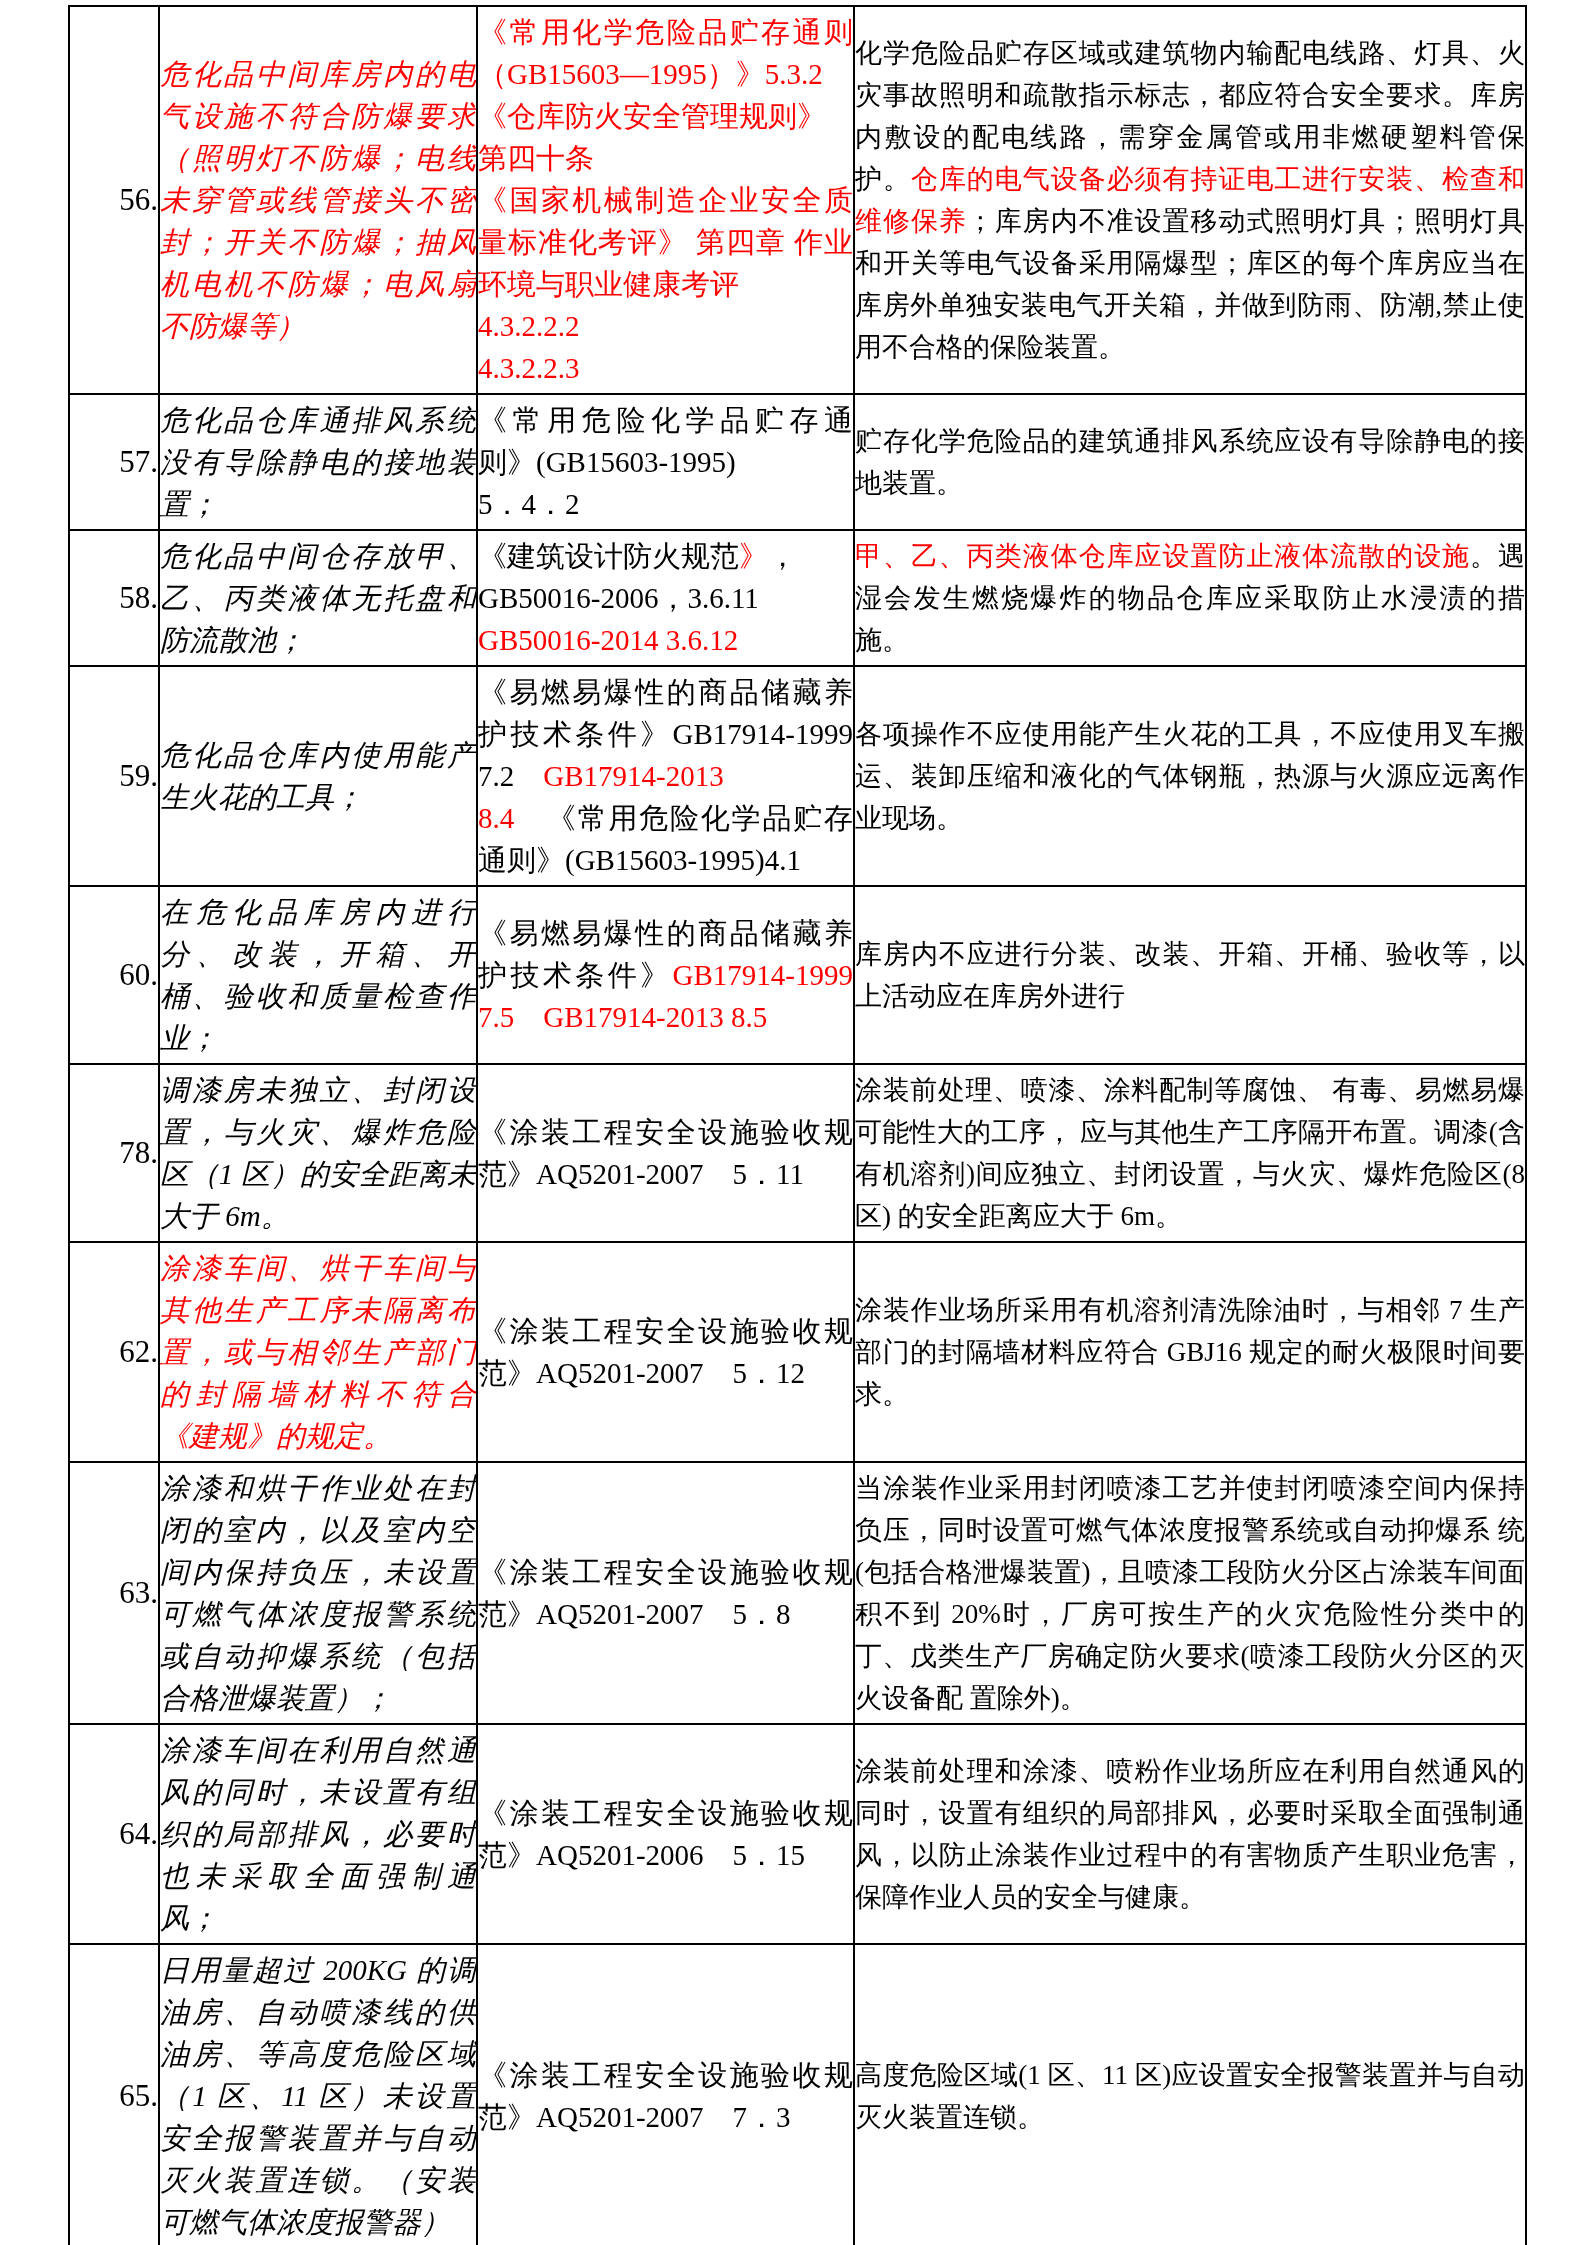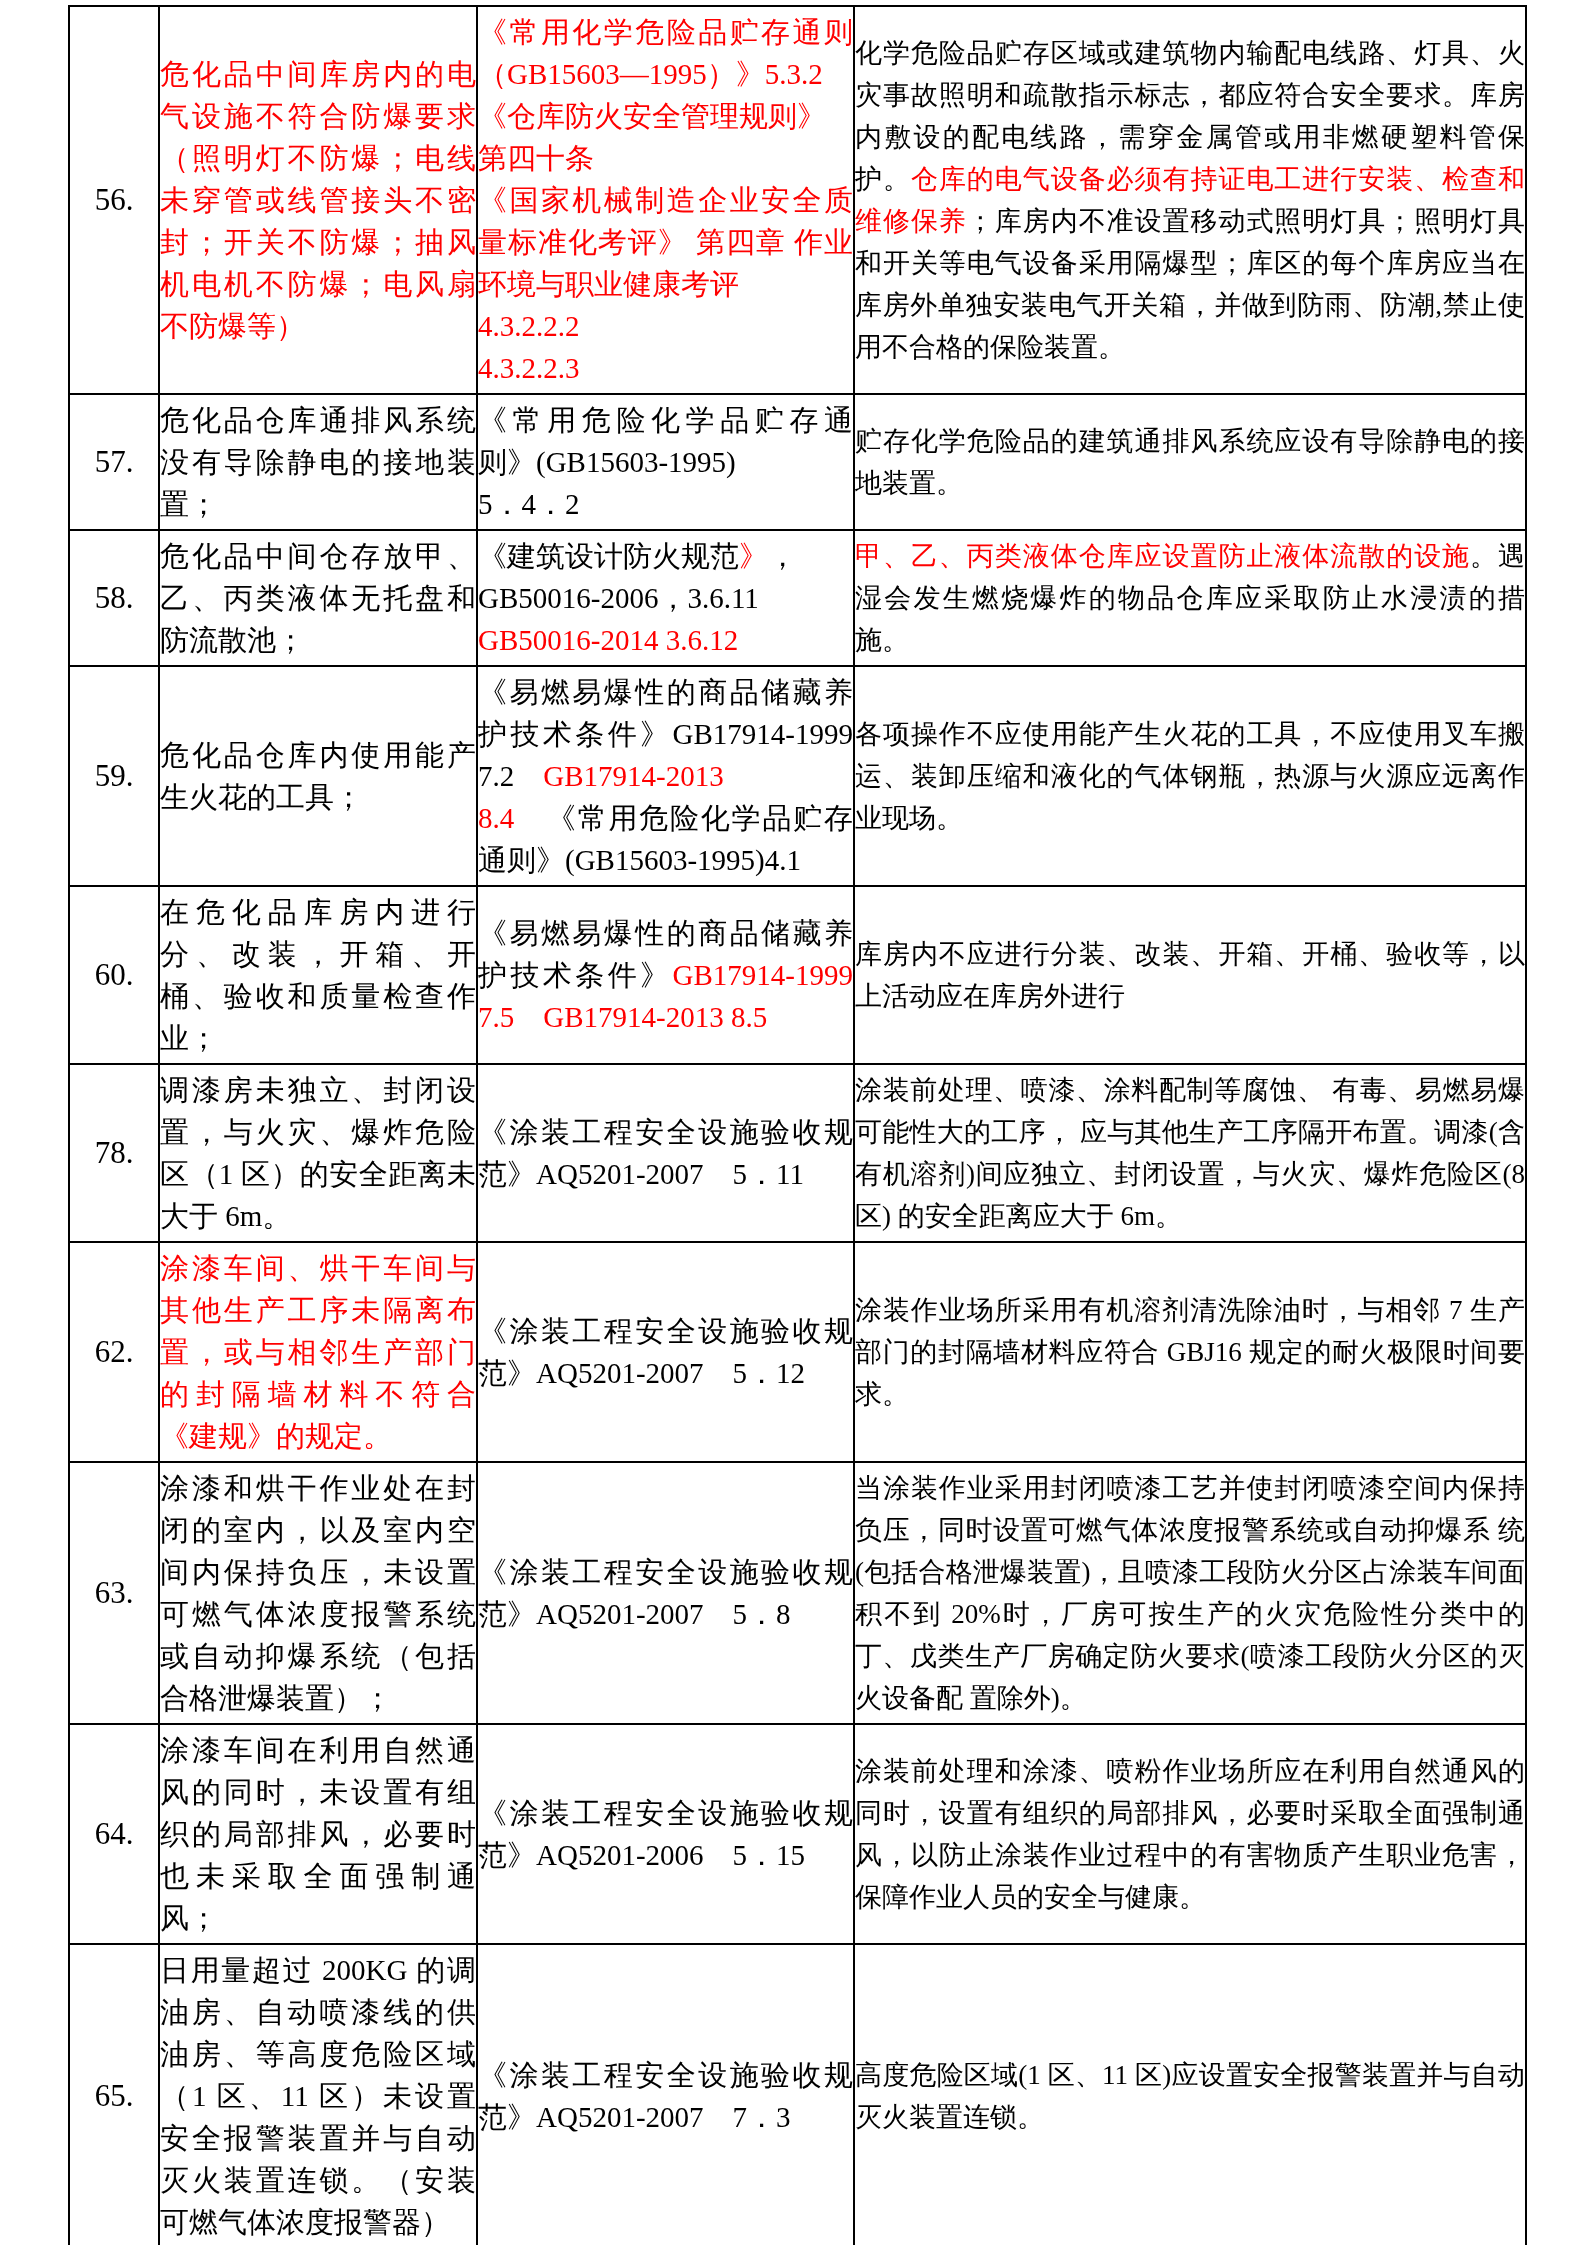--- a/index.html
+++ b/index.html
@@ -14,26 +14,26 @@
     border-collapse:collapse;table-layout:fixed;
     background:#fff;
   }
   table.doc-table td{
     border:2px solid #000;
     vertical-align:middle;
     padding:4px 0;
     overflow:hidden;
   }
   td.c-num{
-    text-align:center;
+    text-align:right;
     font-size:31px;
     line-height:42px;
     margin-top:24px;
   }
-  td.c-issue{padding-left:13px;padding-right:13px;}
+  td.c-issue{padding-left:13px;padding-right:13px;font-style:italic;}
   td.c-basis{padding-left:11px;padding-right:8px;margin-top:16px;}
   td.c-requirement{padding-left:15px;padding-right:10px;position:relative;margin-top:16px;}
   .para{
     margin:0;
     font-size:29px;
     line-height:42px;
     text-align:justify;
     text-justify:inter-ideograph;
     word-break:break-all;
   }

